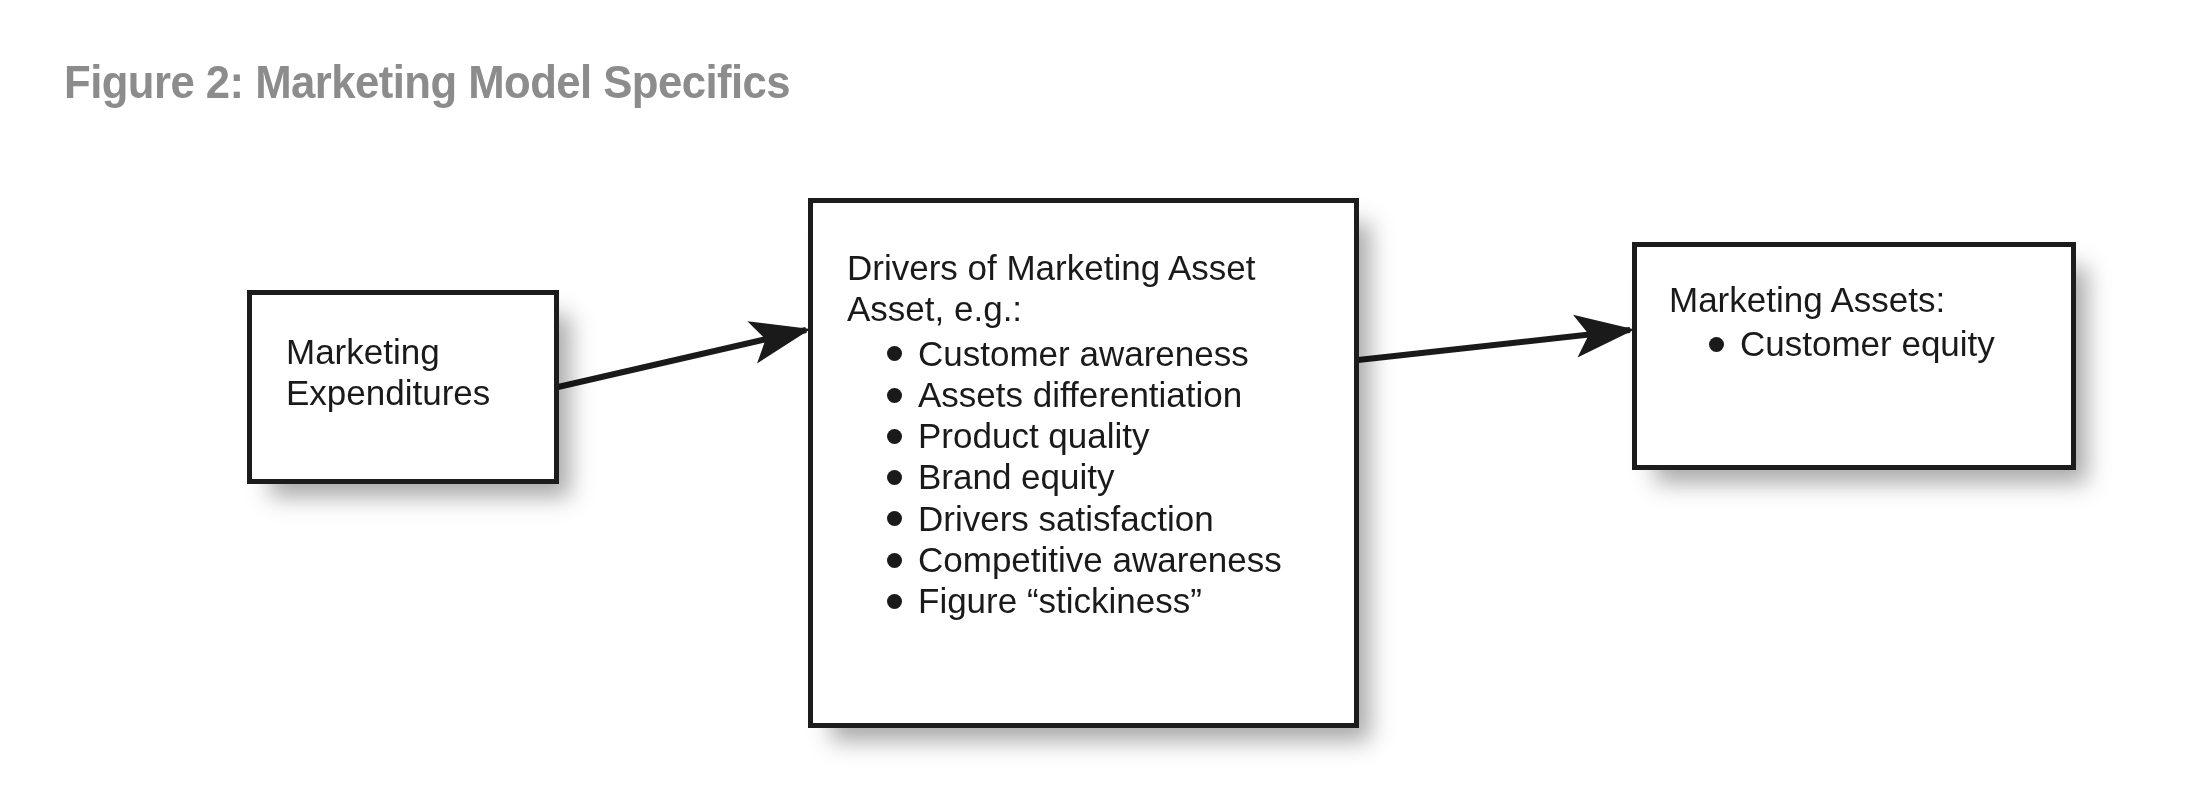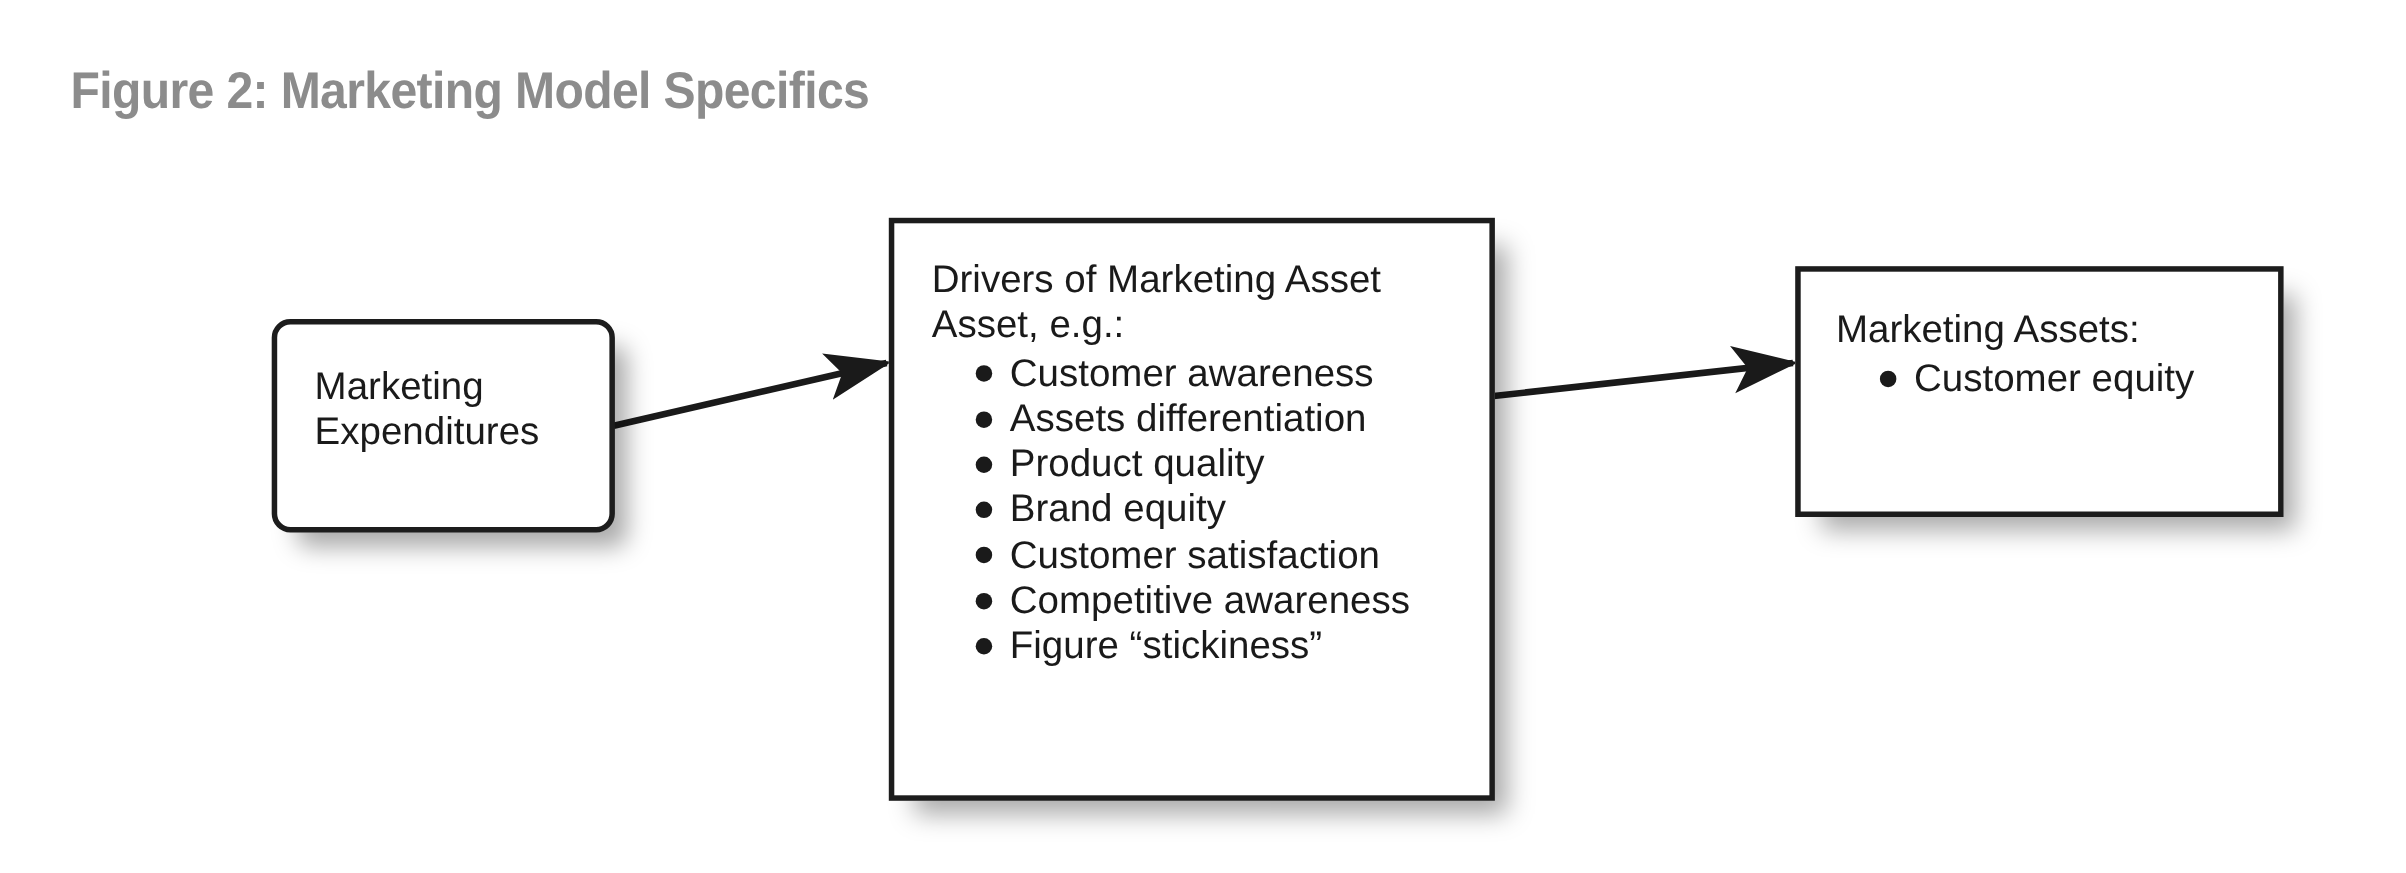--- a/index.html
+++ b/index.html
@@ -49,38 +49,37 @@
     box-sizing: border-box;
     color: #1a1a1a;
   }
 
   
   #box-expenditures {
     left: 247px;
     top: 290px;
     width: 312px;
     height: 194px;
-    border-radius: 17px;
   }
   #box-expenditures .box-inner {
     padding: 36px 0 0 34px;
     font-size: 35px;
     line-height: 1.18;
   }
   .plain-line { white-space: nowrap; }
 
   
   #box-drivers {
     left: 808px;
     top: 198px;
     width: 551px;
     height: 530px;
   }
   #box-drivers .box-inner {
-    padding: 30px 0 0 34px;
+    padding: 44px 0 0 34px;
     font-size: 35px;
     line-height: 1.18;
   }
 
   
   #box-assets {
     left: 1632px;
     top: 242px;
     width: 444px;
     height: 228px;
@@ -166,21 +165,21 @@
         <li>
           <span class="bullet-dot"></span>
           <span>Product quality</span>
         </li>
         <li>
           <span class="bullet-dot"></span>
           <span>Brand equity</span>
         </li>
         <li>
           <span class="bullet-dot"></span>
-          <span>Customer satisfaction</span>
+          <span>Drivers satisfaction</span>
         </li>
         <li>
           <span class="bullet-dot"></span>
           <span>Competitive awareness</span>
         </li>
         <li>
           <span class="bullet-dot"></span>
           <span>Figure “stickiness”</span>
         </li>
       </ul>

